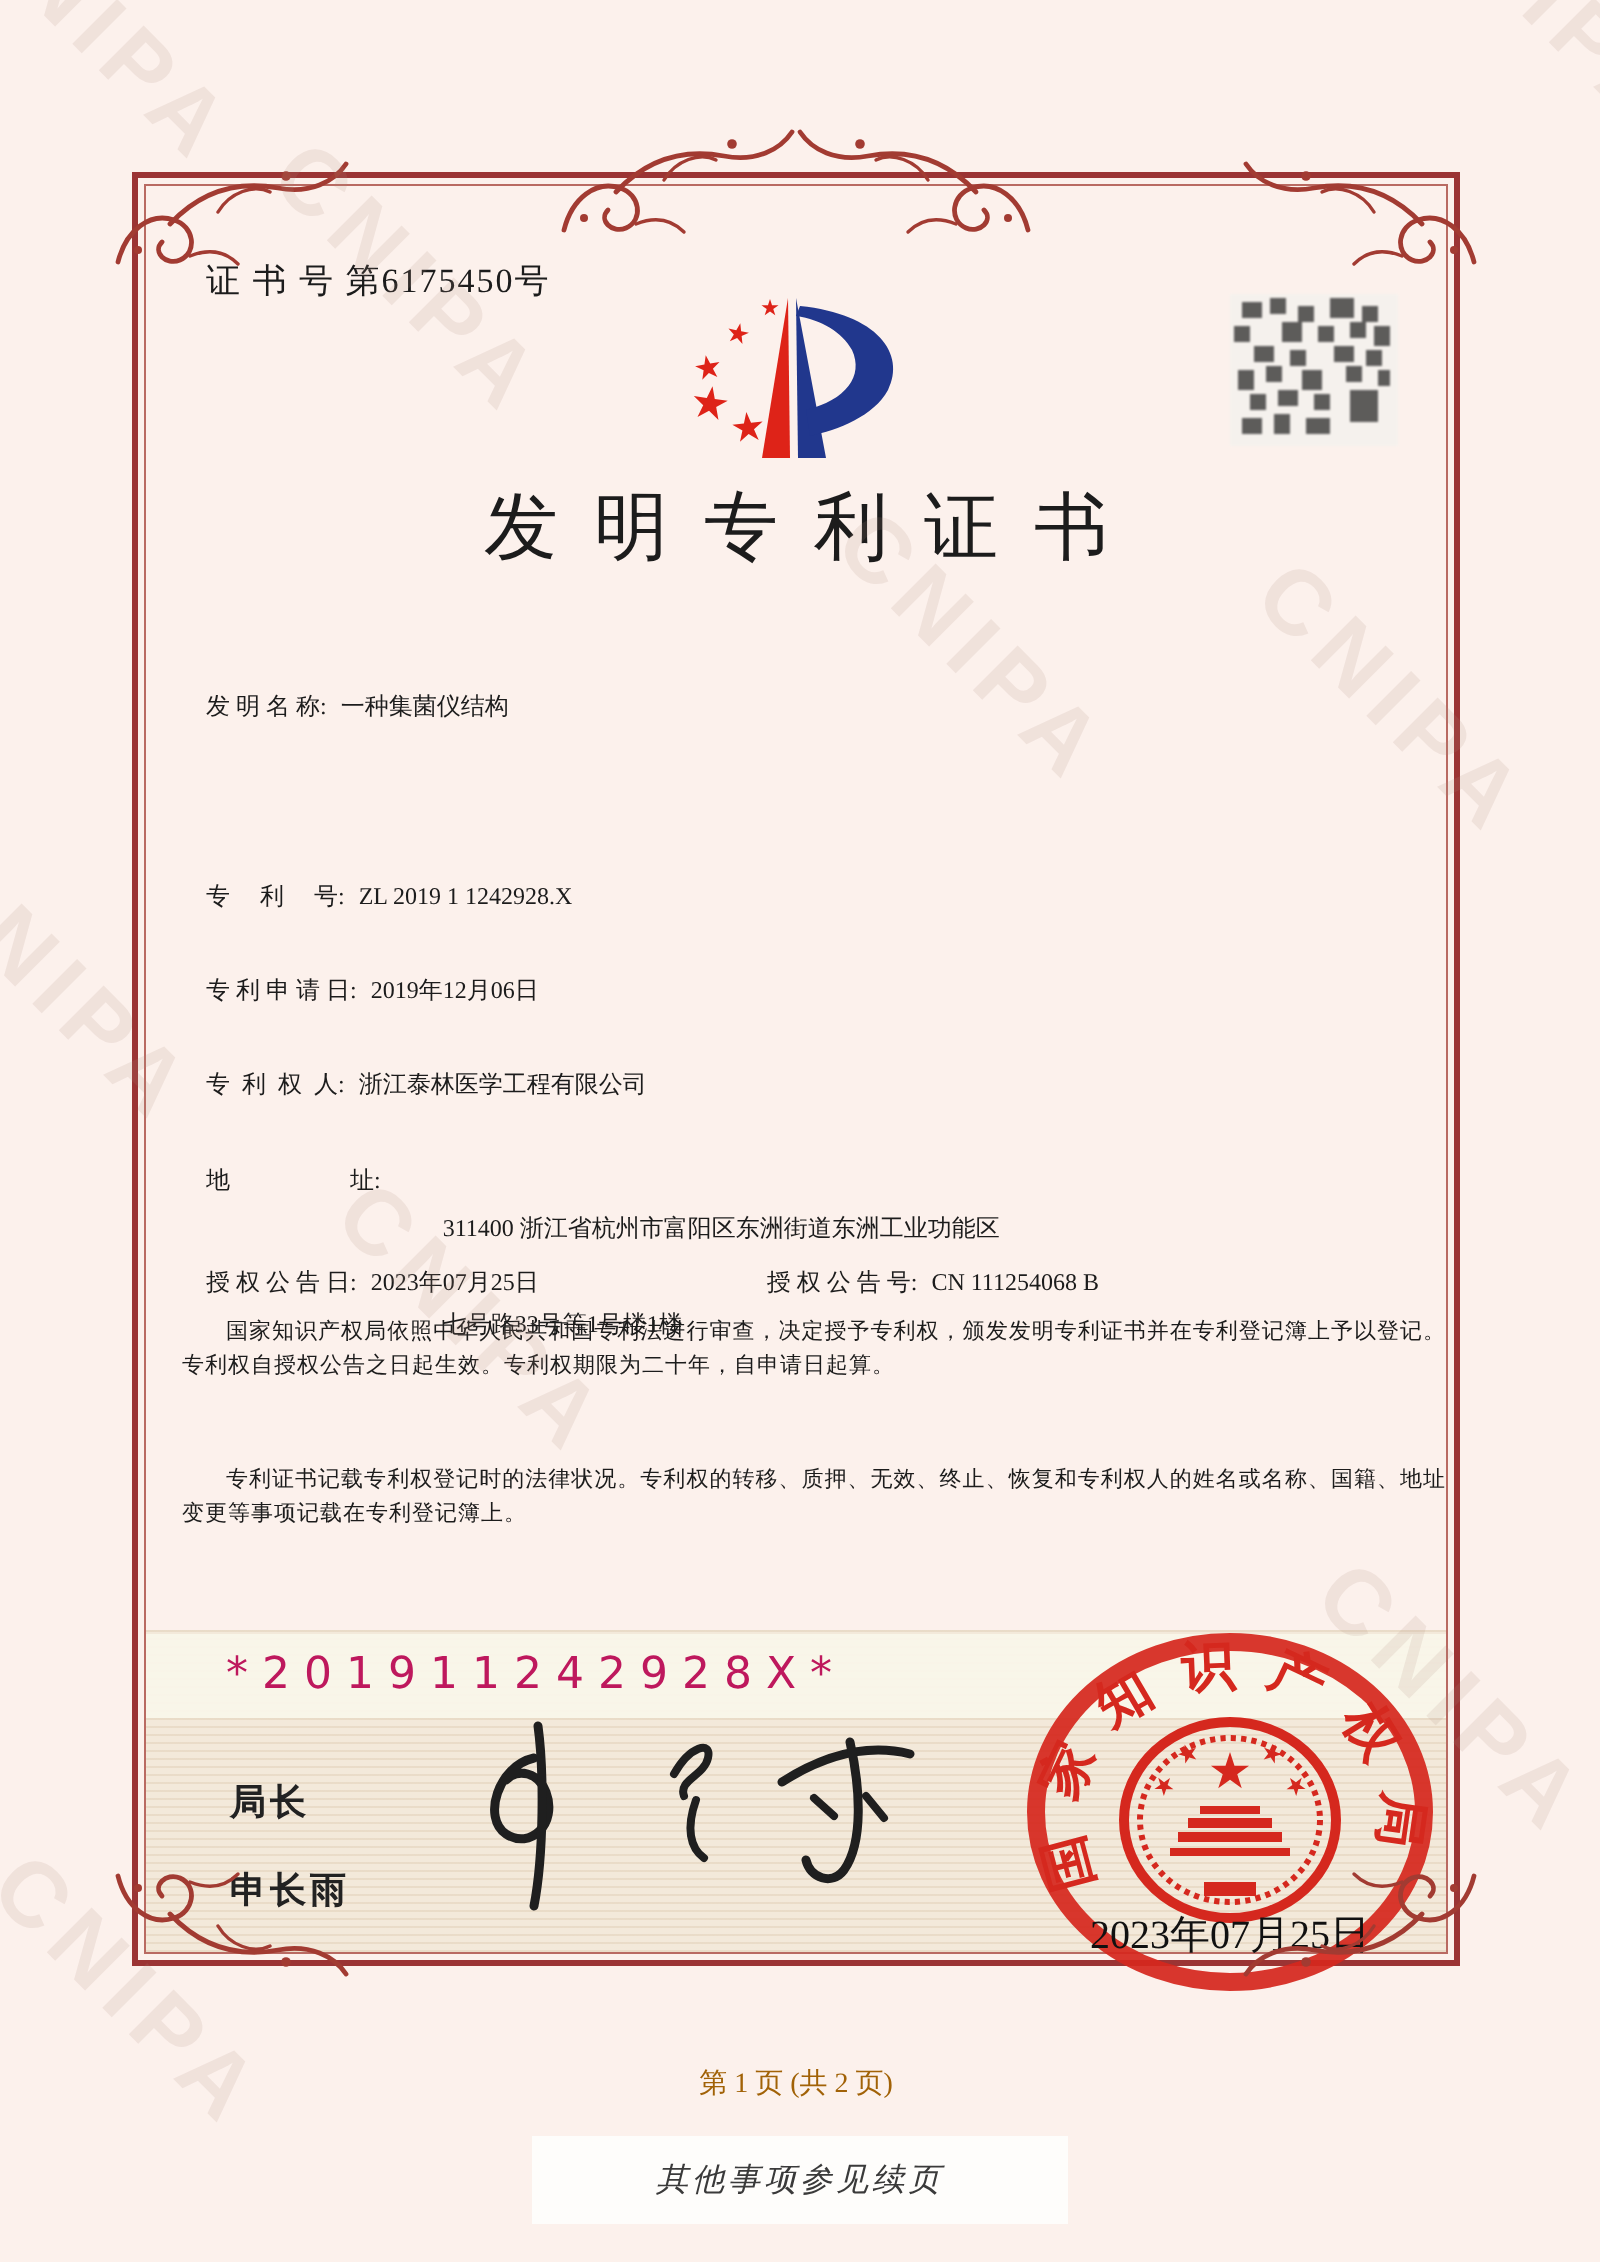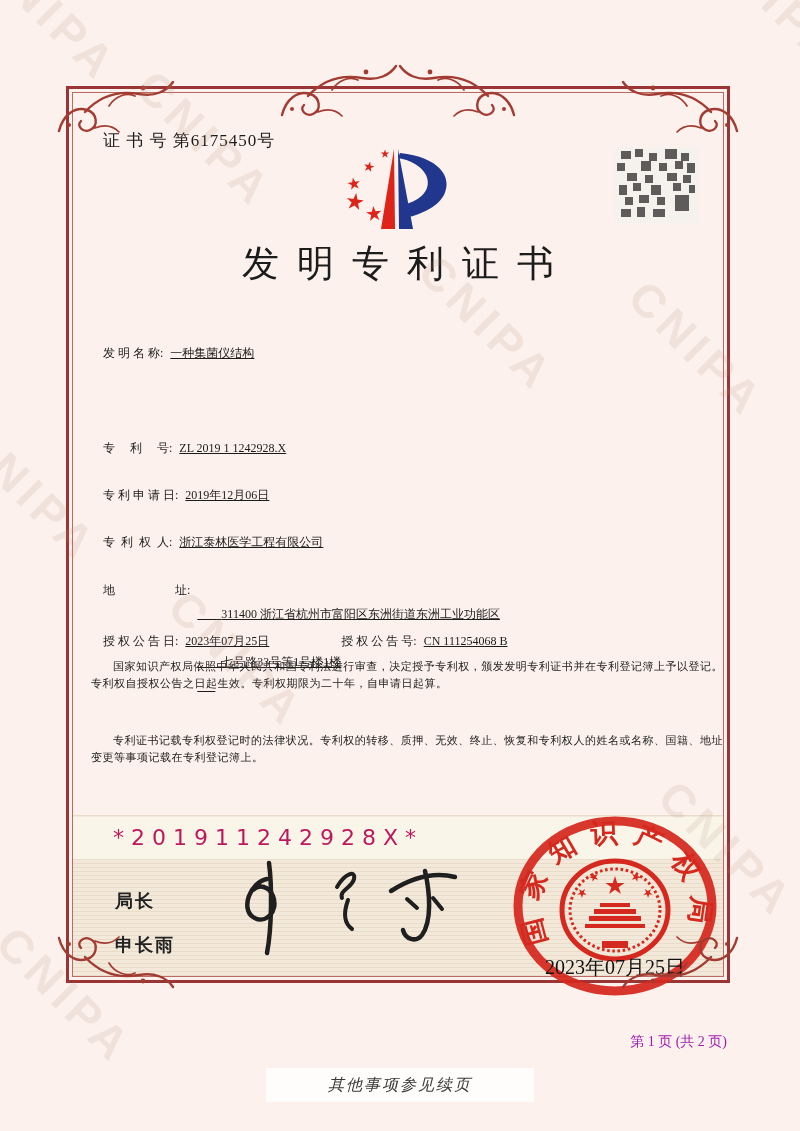--- a/index.html
+++ b/index.html
@@ -35,23 +35,23 @@
   .cert-no{position:absolute; left:34px; top:40px; font-size:17px; letter-spacing:1px;}
   .logo{position:absolute; left:262px; top:52px;}
   .qr{position:absolute; left:546px; top:58px; filter:blur(0.5px); opacity:0.88;}
   .title{
     position:absolute; left:0; right:0; top:150px; text-align:center;
     font-size:37px; font-weight:normal; letter-spacing:18px; text-indent:18px;
   }
   
   .field{position:absolute; left:34px; right:24px; font-size:12px; line-height:24px; display:flex;}
   .flabel{white-space:pre; flex:0 0 auto;}
-  .fvalue{margin-left:7px; white-space:pre-wrap;text-decoration:underline;}
+  .fvalue{margin-left:7px; white-space:pre-wrap;}
   .row-grant .pair{display:flex;}
-  .row-grant .pair2{margin-left:72px;}
+  .row-grant .pair2{margin-left:114px;}
   
   .para{
     position:absolute; left:22px; width:632px; font-size:11px; line-height:1.55;
     text-align:justify; text-indent:2em; letter-spacing:0.5px;
   }
   
   .texture{
     position:absolute; left:4px; right:4px; top:726px; bottom:4px;
     background:#f3e9da;
     background-image:repeating-linear-gradient(180deg, rgba(196,166,128,0.20) 0 1px, rgba(0,0,0,0) 1px 4px);
@@ -66,24 +66,24 @@
     font-size:22px; letter-spacing:7px; color:#be185d;
   }
   .comm-label{
     position:absolute; left:46px; font-family:"Liberation Sans","DejaVu Sans",sans-serif;
     font-weight:bold; font-size:18px; color:#222; letter-spacing:2px;
   }
   .comm-label.l1{top:800px;}
   .comm-label.l2{top:844px;}
   .signature{position:absolute; left:150px; top:766px;}
   .seal{position:absolute; left:440px; top:724px;}
-  .page-num{position:absolute; left:0; right:0; top:944px; text-align:right; font-size:14px; color:#a21caf;}
+  .page-num{position:absolute; left:0; right:0; top:944px; text-align:center; font-size:14px; color:#a16207;}
   
   .cont-strip{
-    position:absolute; left:266px; top:1068px; width:268px; height:34px;
+    position:absolute; left:266px; top:1068px; width:268px; height:44px;
     background:#fefdfb; display:flex; align-items:center; justify-content:center;
     font-size:16px; font-style:italic; letter-spacing:2px; color:#3a3a3a;
   }
   svg{display:block;}
 </style>
 </head>
 <body>
 
 <div class="page">
 

